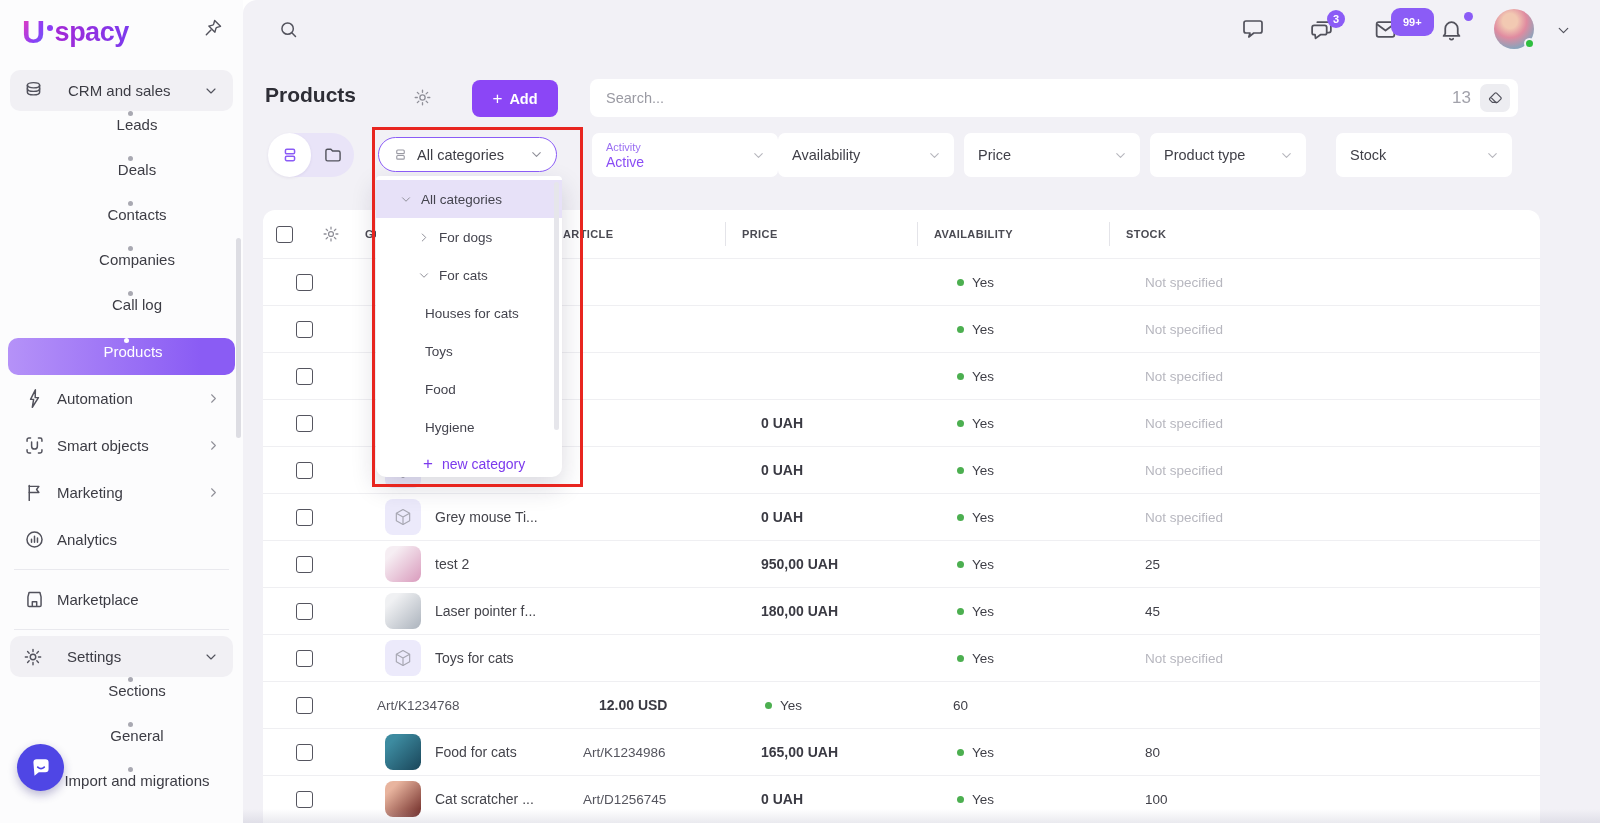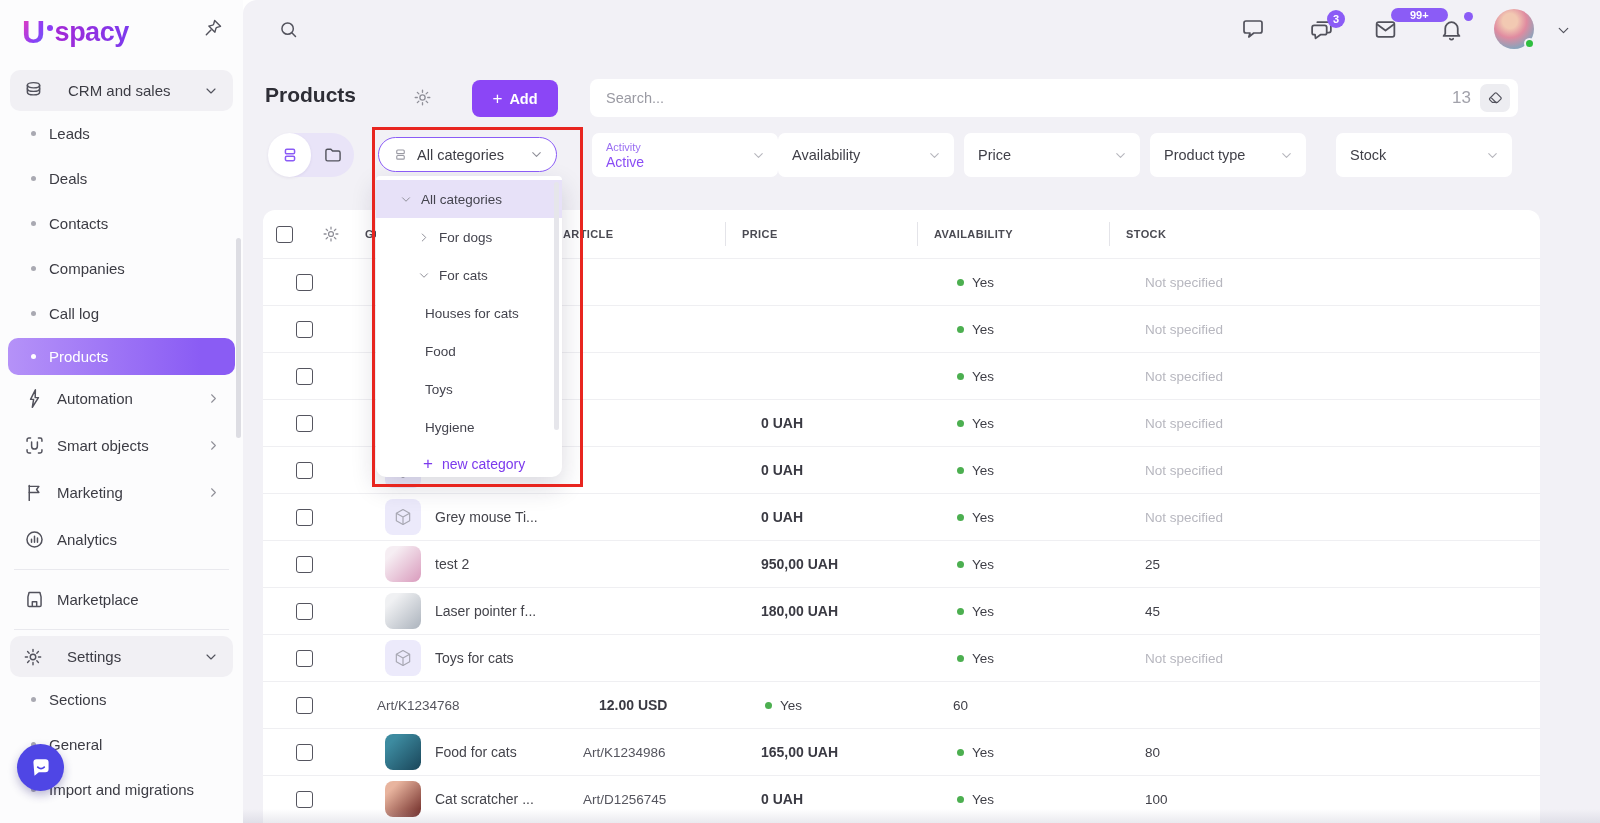--- a/index.html
+++ b/index.html
@@ -15,21 +15,21 @@
   .logo .rest { background:linear-gradient(90deg,#a428d6, #7c3aed); -webkit-background-clip:text; background-clip:text; color:transparent; font-weight:700; }
   .logo .dot { width:6px; height:6px; border-radius:50%; background:#8b3ff6; margin:-10px 2px 0 1px; }
   .pin { position:absolute; right:20px; top:18px; }
   .side-scrollbar { position:absolute; right:2px; top:238px; width:5px; height:200px; border-radius:3px; background:#dddde3; }
 
   .group-pill { position:relative; margin:0 10px; height:41px; background:#f1f0f4; border-radius:10px; display:flex; align-items:center; padding:0 14px 0 13px; }
   .group-pill .glabel { font-size:15px; color:#3c3c44; margin-left:24px; flex:1; }
   .crm-pill { margin-top:70px; }
   .settings-pill { }
 
-  .bullet-item { height:45px; display:flex; align-items:center; padding-left:31px; cursor:pointer; }
+  .bullet-item { height:45px; display:flex; align-items:center; padding-left:31px; cursor:pointer;flex-direction:column; }
   .bullet-item .bullet { width:5px; height:5px; border-radius:50%; background:#a9a9b2; margin-right:13px; }
   .bullet-item .lbl { font-size:15px; color:#3c3c44; }
   .bullet-item.active { margin:2px 8px 0 8px; height:37px; border-radius:10px; background:linear-gradient(90deg,#b592f8 0%,#8a5cf4 85%); padding-left:23px; }
   .bullet-item.active .bullet { background:#fff; }
   .bullet-item.active .lbl { color:#fff; }
 
   .module-item { height:47px; display:flex; align-items:center; padding:0 22px 0 24px; cursor:pointer; }
   .module-item .lbl { font-size:15px; color:#3c3c44; margin-left:12px; flex:1; }
   .side-divider { height:1px; background:#e9e9ee; margin:6px 14px; }
 
@@ -273,21 +273,21 @@
         </svg>
       </span>
     <span class="badge" style="left:1084px; top:10px; min-width:18px; height:18px; padding:0 5px;">3</span>
 
     <span class="tb-abs" style="left:1130px;">
         <svg class="ic" width="25" height="25" viewBox="0 0 24 24">
           <rect x="3.5" y="5" width="17" height="14" rx="2"></rect>
           <path d="M4.5 7.5 12 13l7.5-5.5"></path>
         </svg>
       </span>
-    <span class="badge" style="left:1148px; top:8px; height:14px; padding:0 19px;">99+</span>
+    <span class="badge" style="left:1148px; top:8px; height:28px; padding:0 12px;">99+</span>
 
     <span class="tb-abs" style="left:1196px;">
         <svg class="ic" width="25" height="25" viewBox="0 0 24 24">
           <path d="M18 16v-5a6 6 0 0 0-12 0v5l-1.6 2.2h15.2z"></path>
           <path d="M10.4 20.8a1.9 1.9 0 0 0 3.2 0"></path>
         </svg>
       </span>
     <span style="position:absolute; left:1221px; top:12px; width:9px; height:9px; border-radius:50%; background:#8b5cf6;"></span>
 
     <span class="avatar">
@@ -422,24 +422,24 @@
             <svg class="ic" width="15" height="15" viewBox="0 0 24 24" style="stroke:#8f8f98;">
               <path d="M6 9l6 6 6-6"></path>
             </svg>
           </span>
           <span class="dd-lbl">For cats</span>
         </div>
         <div class="dd-item" style="padding-left: 49px;">
           <span class="dd-lbl">Houses for cats</span>
         </div>
         <div class="dd-item" style="padding-left: 49px;">
+          <span class="dd-lbl">Toys</span>
+        </div>
+        <div class="dd-item" style="padding-left: 49px;">
           <span class="dd-lbl">Food</span>
-        </div>
-        <div class="dd-item" style="padding-left: 49px;">
-          <span class="dd-lbl">Toys</span>
         </div>
         <div class="dd-item" style="padding-left: 49px;">
           <span class="dd-lbl">Hygiene</span>
         </div>
       </div>
     <div class="dd-new">
       <span class="plus">+</span>
       <span>new category</span>
     </div>
     <div class="dd-scrollbar"></div>

